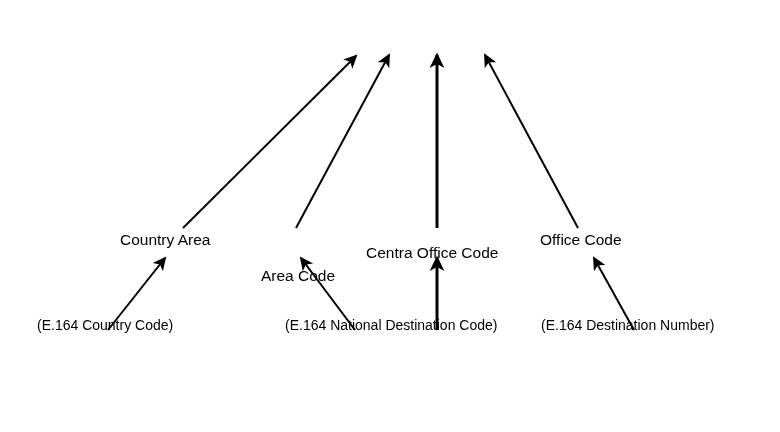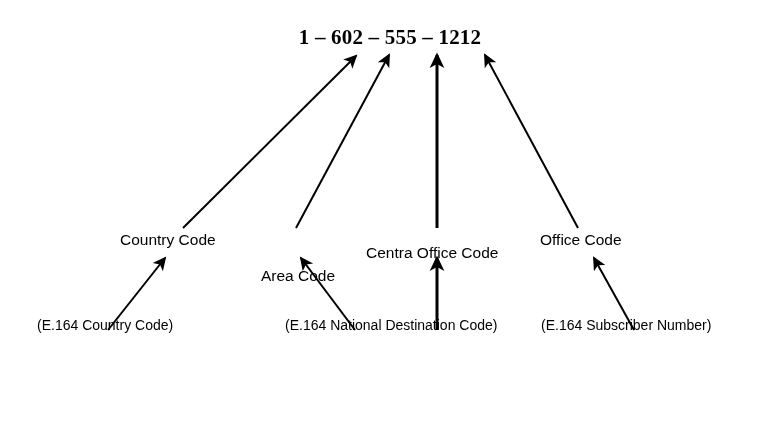--- a/index.html
+++ b/index.html
@@ -73,24 +73,23 @@
         <line x1="578" y1="228" x2="485" y2="55" stroke="#000000" stroke-width="2" stroke-linecap="butt" marker-end="url(#head-thin)"></line>
       </g>
     <g id="arrows-lower">
         <line x1="108" y1="330" x2="165" y2="258" stroke="#000000" stroke-width="2" stroke-linecap="butt" marker-end="url(#head-thin)"></line>
         <line x1="355" y1="330" x2="301" y2="258" stroke="#000000" stroke-width="2" stroke-linecap="butt" marker-end="url(#head-thin)"></line>
         <line x1="437" y1="330" x2="437" y2="258" stroke="#000000" stroke-width="3" stroke-linecap="butt" marker-end="url(#head-thick)"></line>
         <line x1="634" y1="330" x2="594" y2="258" stroke="#000000" stroke-width="2" stroke-linecap="butt" marker-end="url(#head-thin)"></line>
       </g>
   </svg>
 
-  <div class="label phone-number">1 – 602 – 555 – 1212</div>
 
-  <div class="label tier-label" style="left:120px;">Country Code</div>
+  <div class="label tier-label" style="left:120px;">Country Area</div>
   <div class="label tier-label" style="left:261px;margin-top:36px;">Area Code</div>
   <div class="label tier-label" style="left:366px;margin-top:13px;">Centra Office Code</div>
   <div class="label tier-label" style="left:540px;">Office Code</div>
 
   <div class="label e164-label" style="left:37px;">(E.164 Country Code)</div>
   <div class="label e164-label" style="left:285px;">(E.164 National Destination Code)</div>
-  <div class="label e164-label" style="left:541px;">(E.164 Subscriber Number)</div>
+  <div class="label e164-label" style="left:541px;">(E.164 Destination Number)</div>
 
 </div>
 
 </body></html>

